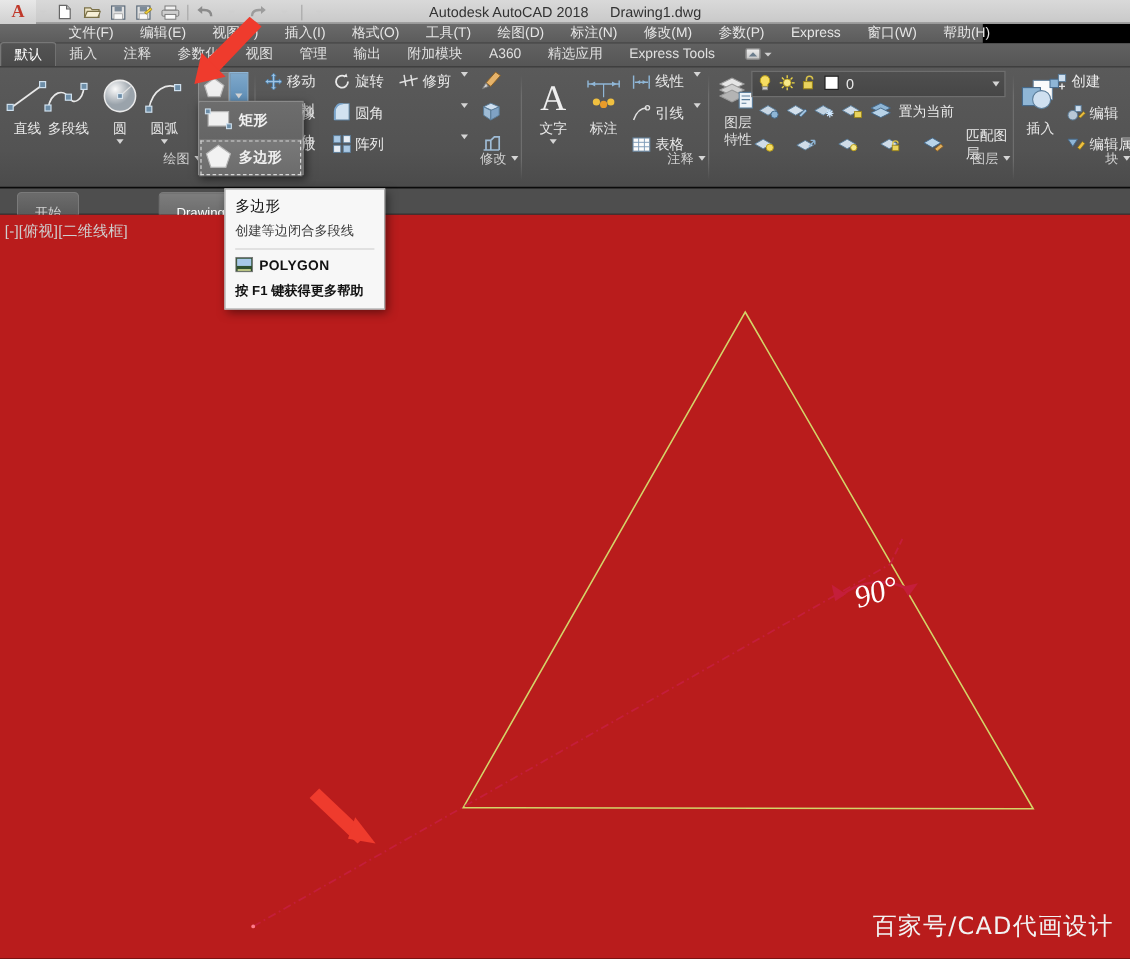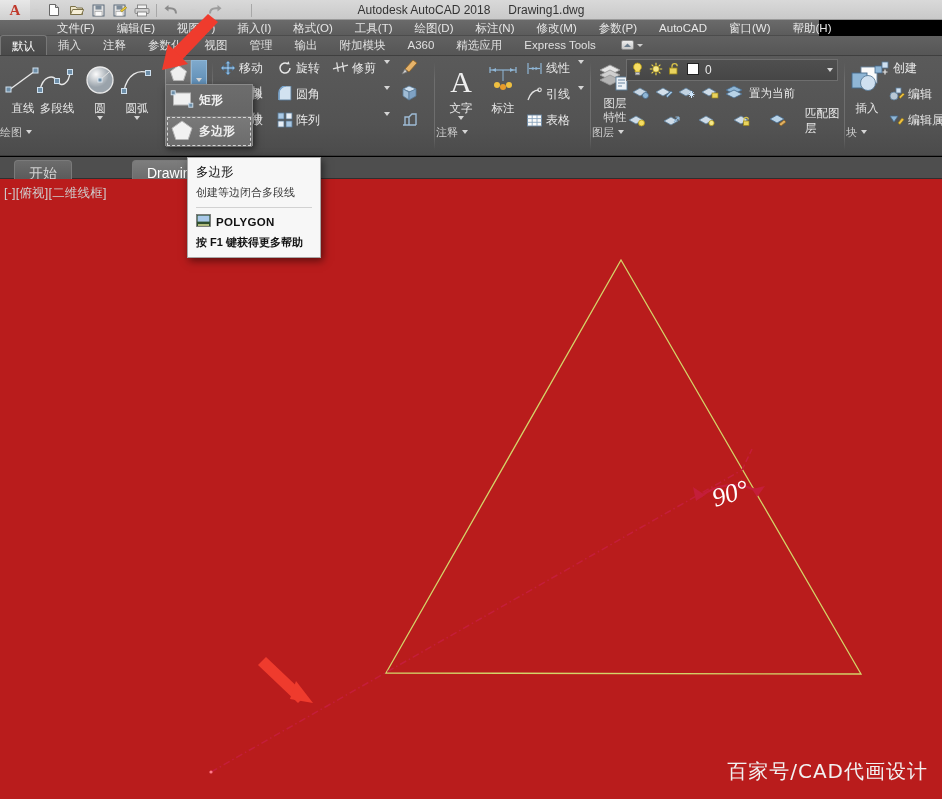--- a/index.html
+++ b/index.html
@@ -82,21 +82,21 @@
   
   .ribbon {
     position:absolute; left:0; top:56px; width:942px; height:100px;
     background:linear-gradient(#5a5a5a 0%, #535353 70%, #4b4b4b 100%);
     border-bottom:1px solid #3a3a3a;
   }
   .panel { position:absolute; top:0; height:100px; }
   .panel-body { position:relative; height:84px; }
   .panel-title {
     position:absolute; bottom:0; left:0; width:100%; height:16px;
-    display:flex; align-items:center; justify-content:flex-start; gap:4px;
+    display:flex; align-items:center; justify-content:flex-end; gap:4px;
     font-size:11px; color:#cfcfcf;
   }
   .panel-sep {
     position:absolute; top:6px; width:1px; height:88px;
     background:linear-gradient(transparent, #6e6e6e 20%, #6e6e6e 80%, transparent);
   }
   .caret { width:0;height:0;border-left:3.5px solid transparent;border-right:3.5px solid transparent;border-top:4px solid #d5d5d5; }
   .caret-sm { width:0;height:0;border-left:3px solid transparent;border-right:3px solid transparent;border-top:3.5px solid #cfcfcf; }
 
   
@@ -139,21 +139,21 @@
   .tt-cmd .lb { font-size:11.5px; font-weight:bold; color:#111; letter-spacing:.3px; }
   .tt-help { font-size:11px; font-weight:bold; color:#111; }
 
   
   .filetabs {
     position:absolute; left:0; top:157px; width:942px; height:22px;
     background:#4e4e4e; border-bottom:1px solid #2f2f2f;
   }
   .ftab {
     position:absolute; top:3px; height:19px; line-height:19px;
-    padding:3px 14px; font-size:14px; color:#d2d2d2;
+    padding:8px 14px; font-size:11px; color:#d2d2d2;
     background:linear-gradient(#6c6c6c,#5b5b5b);
     border:1px solid #7a7a7a; border-bottom:none;
     border-top-left-radius:4px; border-top-right-radius:4px;
   }
   .ftab.active { background:linear-gradient(#7d7d7d,#6d6d6d); color:#fff; }
 
   
   .canvas { position:absolute; left:0; top:179px; width:942px; height:620px; background:#b91c1c; overflow:hidden; }
   .vplabel {
     position:absolute; left:4px; top:6px; font-size:12.5px; color:#cfcfcf; letter-spacing:.2px;
@@ -242,21 +242,21 @@
     <div class="menu-item">文件(F)</div>
     <div class="menu-item">编辑(E)</div>
     <div class="menu-item">视图(V)</div>
     <div class="menu-item">插入(I)</div>
     <div class="menu-item">格式(O)</div>
     <div class="menu-item">工具(T)</div>
     <div class="menu-item">绘图(D)</div>
     <div class="menu-item">标注(N)</div>
     <div class="menu-item">修改(M)</div>
     <div class="menu-item">参数(P)</div>
-    <div class="menu-item">AutoCAD</div>
+    <div class="menu-item">Express</div>
     <div class="menu-item">窗口(W)</div>
     <div class="menu-item">帮助(H)</div>
   </div>
 
   <div class="ribbon-tabs">
     <div class="rtab active">默认</div>
     <div class="rtab">插入</div>
     <div class="rtab">注释</div>
     <div class="rtab">参数化</div>
     <div class="rtab">视图</div>

